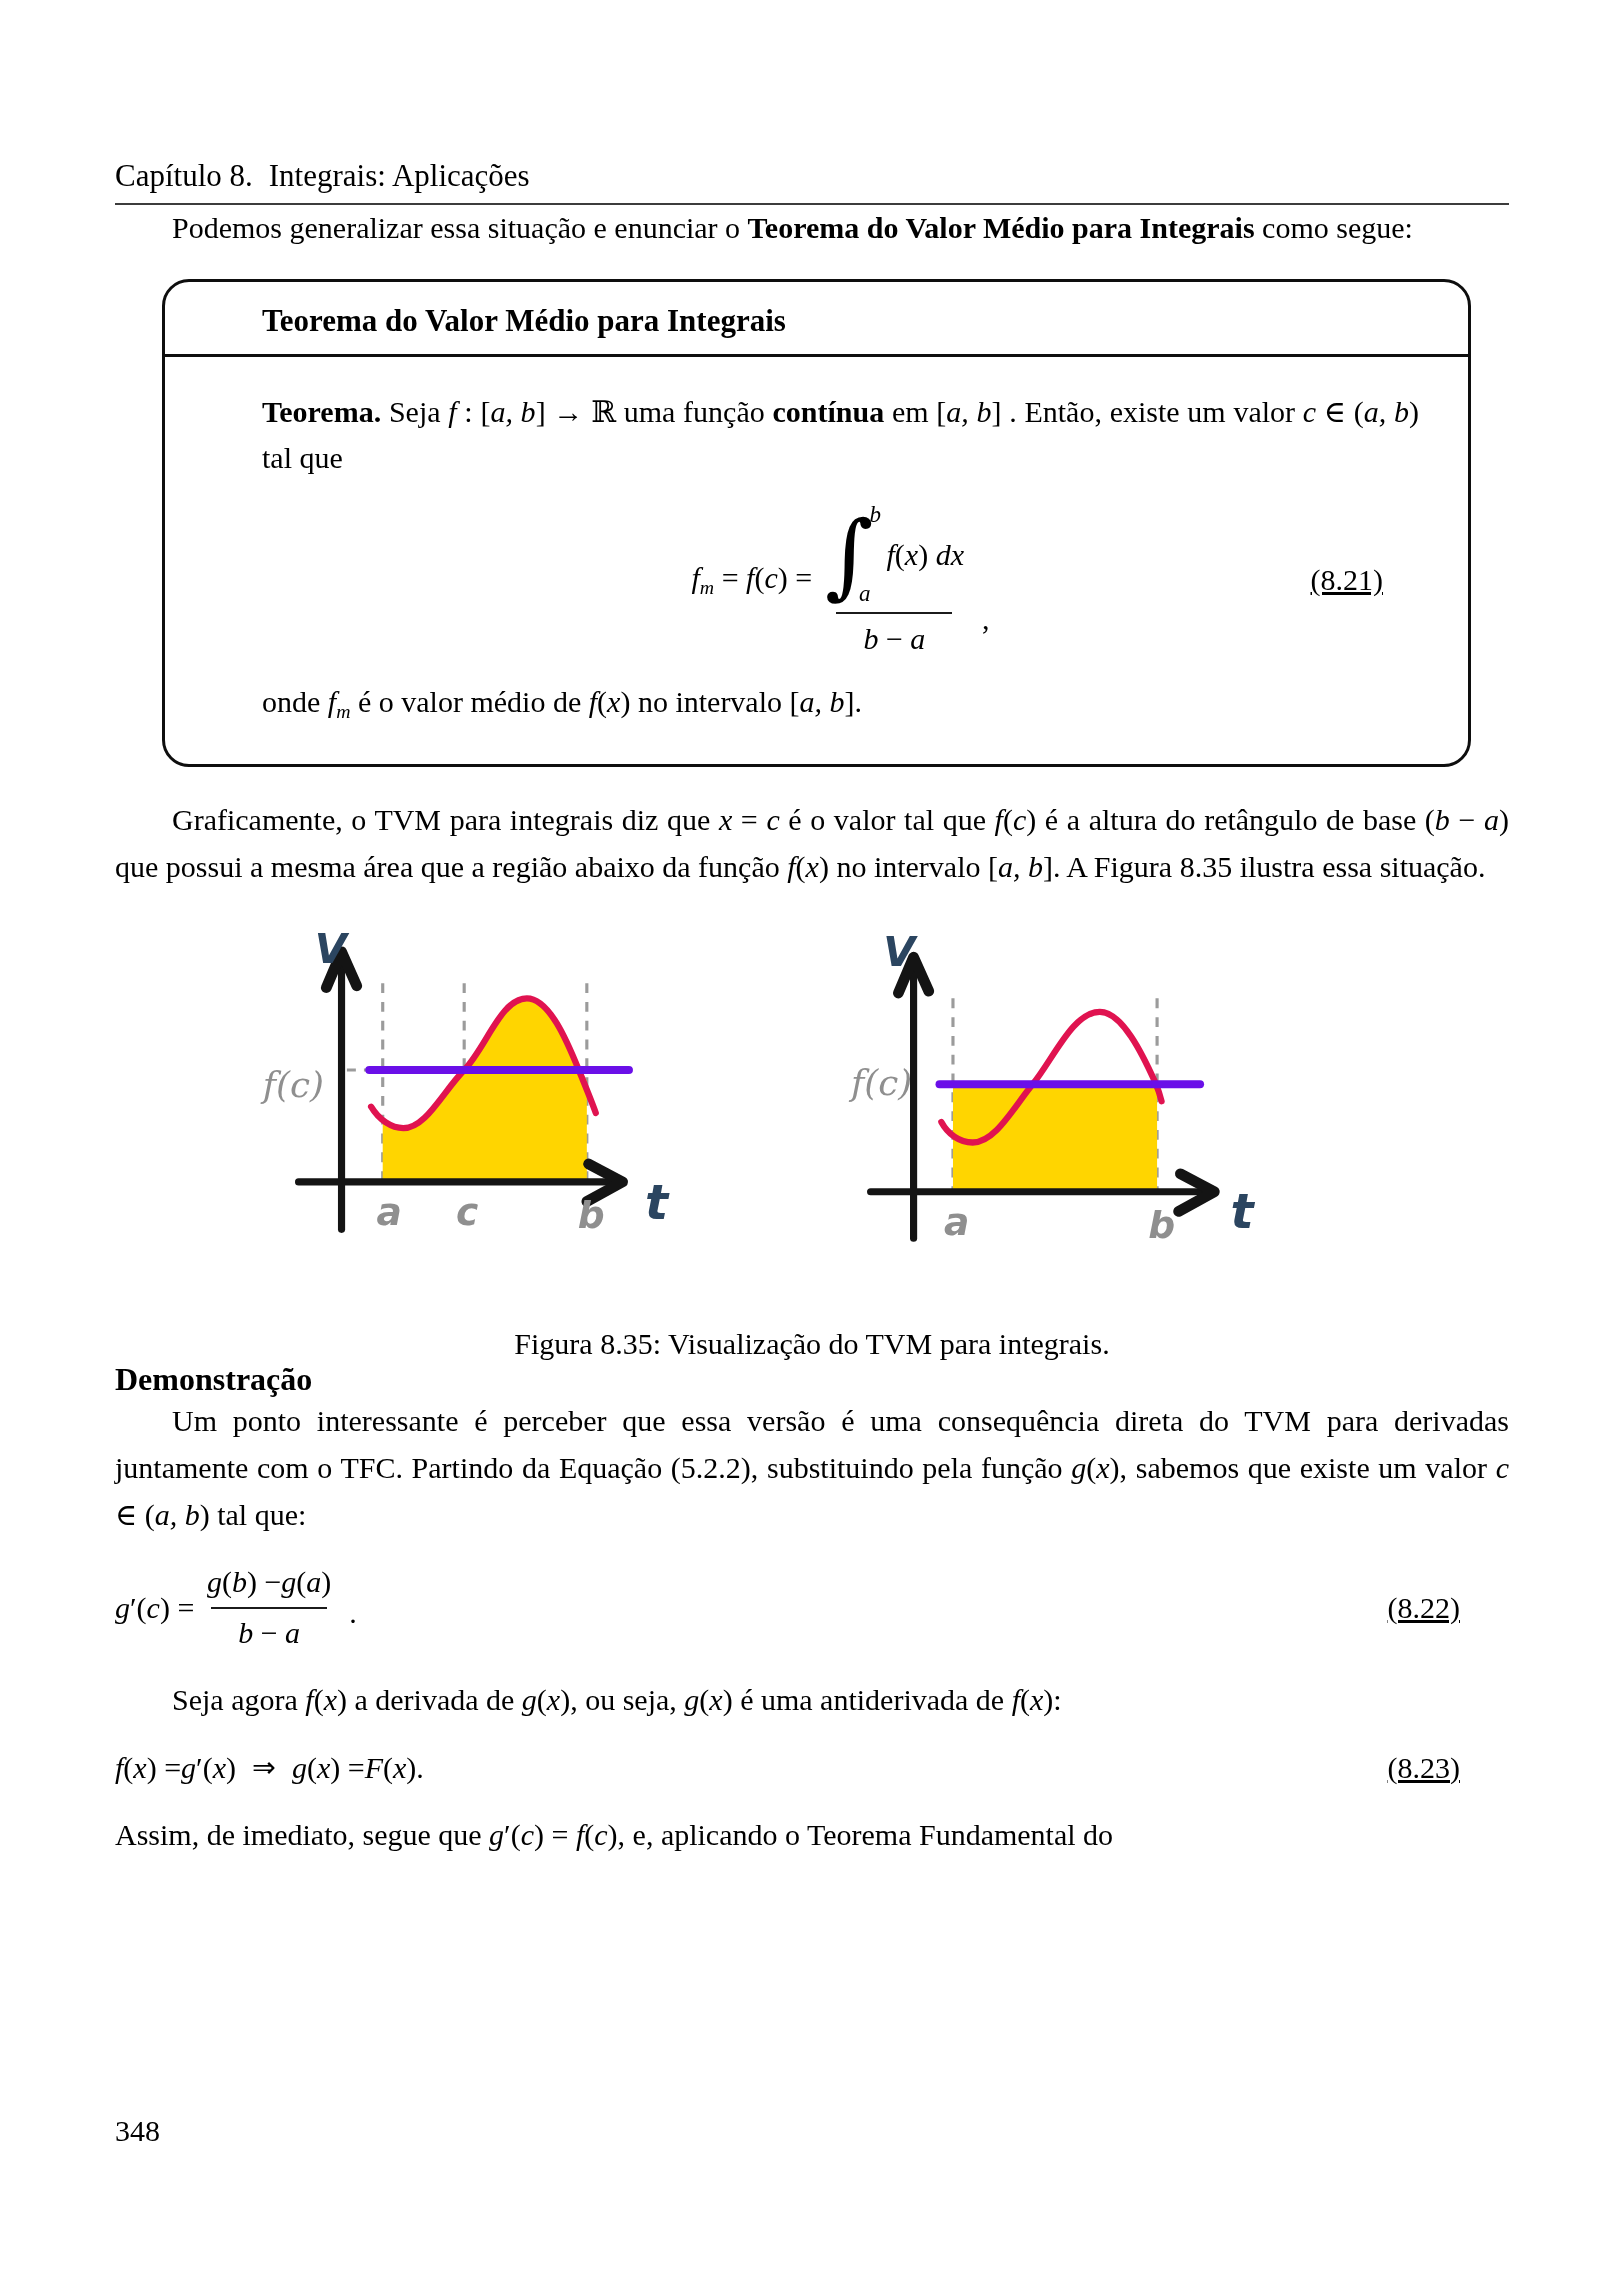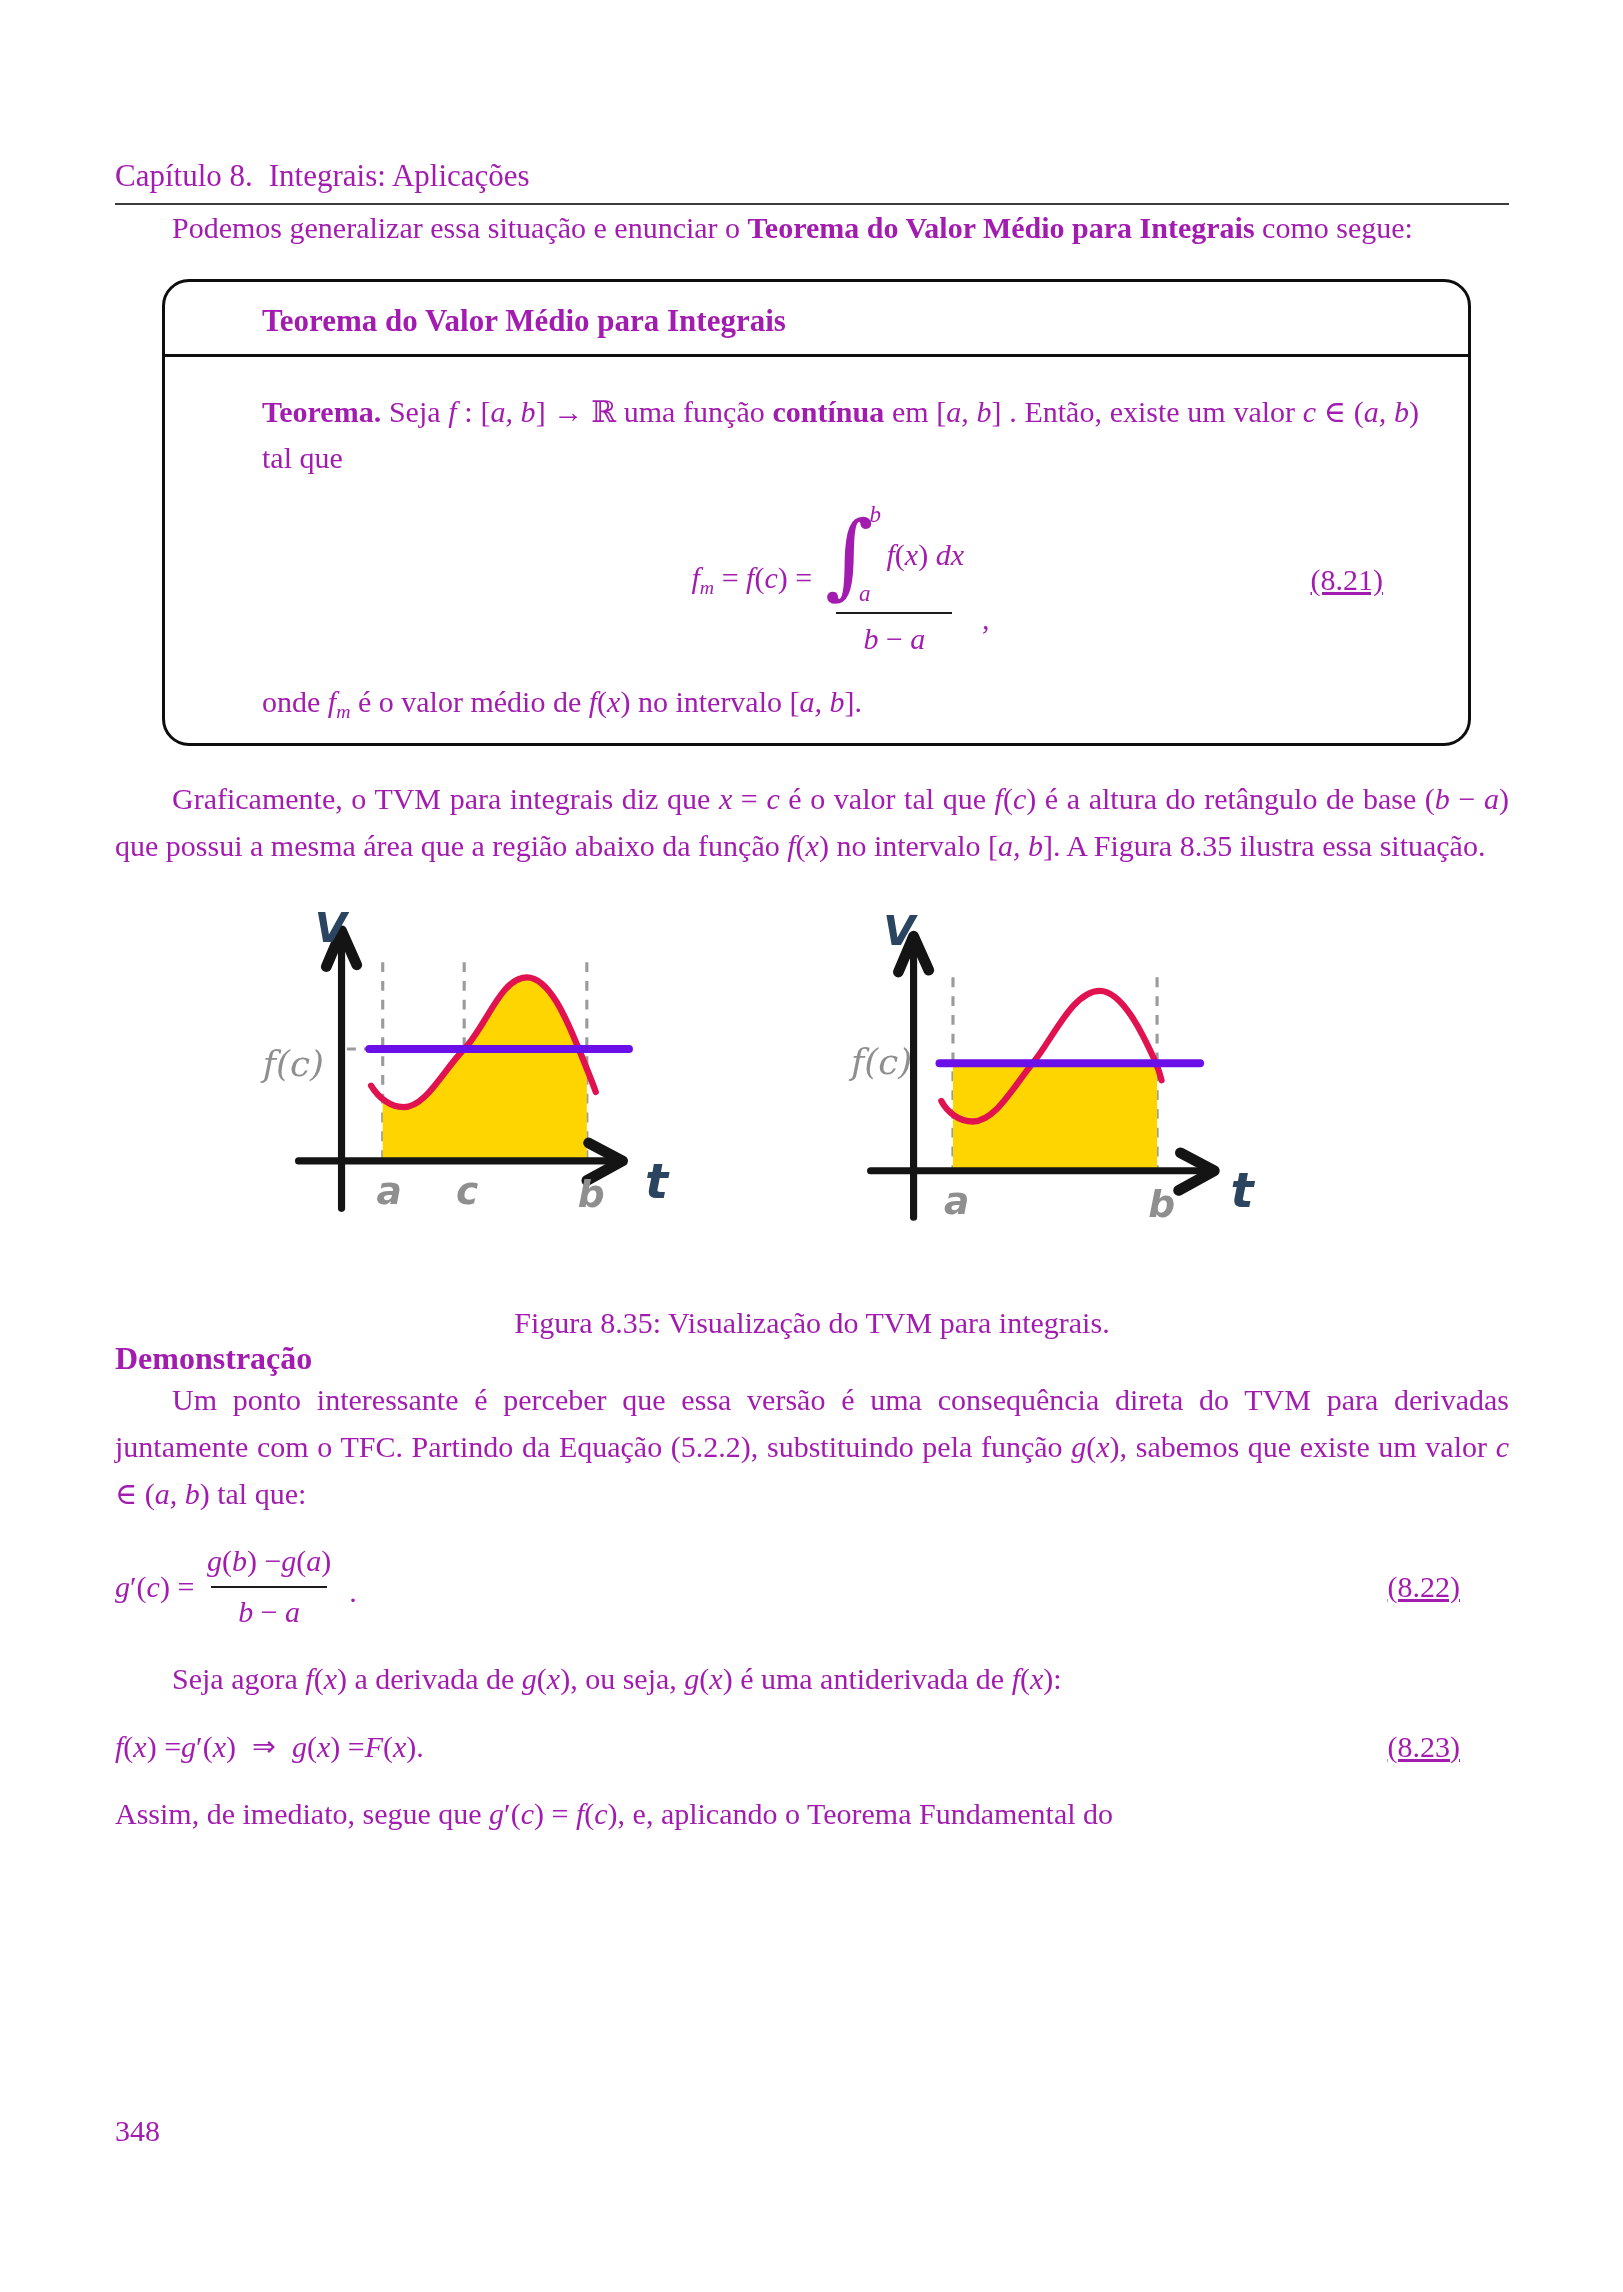--- a/index.html
+++ b/index.html
@@ -1,20 +1,20 @@
 <!DOCTYPE html>
 <html lang="pt" style="font-size:14.3px"><head>
 <meta charset="utf-8">
 <style>
   html,body{margin:0;padding:0;background:#ffffff;}
   .page{
     position:relative;
     width:1624px;height:2293px;
     background:#ffffff;
-    color:#a21caf;
+    color:#000000;
     font-family:"Liberation Serif","DejaVu Serif",serif;
     font-size:30px;
     overflow:hidden;
   }
   .content{margin:0 115px;padding-top:158px;}
   .chapter-header{font-size:31px;white-space:nowrap;}
   .chapter-header .chapnum{margin-right:16px;}
   .header-rule{border:none;border-top:2.7px solid #3c3c3c;margin:9px 0 0 0;}
   p.body-par{
     margin:0;text-align:justify;line-height:1.56;
@@ -26,21 +26,21 @@
     margin:27px 38px 0 47px;
     border:3.6px solid #0e0e0e;
     border-radius:27px;
     overflow:hidden;
   }
   .theorem-box .box-title{
     font-weight:bold;font-size:31px;
     padding:21.5px 36px 14.3px 97px;
   }
   .box-sep{border:none;border-top:3.1px solid #0e0e0e;margin:0;}
-  .box-body{padding:32px 49px 17px 97px;}
+  .box-body{padding:32px 49px 38px 97px;}
   .box-body .body-text{text-align:justify;line-height:1.56;}
   
   .display-eq{
     position:relative;
     display:flex;justify-content:center;align-items:center;
     margin:23px 0;
   }
   .eq-core{display:inline-flex;align-items:center;}
   .eq-label{position:absolute;top:50%;transform:translateY(-50%);text-decoration:underline;}
   .eq-label.in-box{right:36px;}

